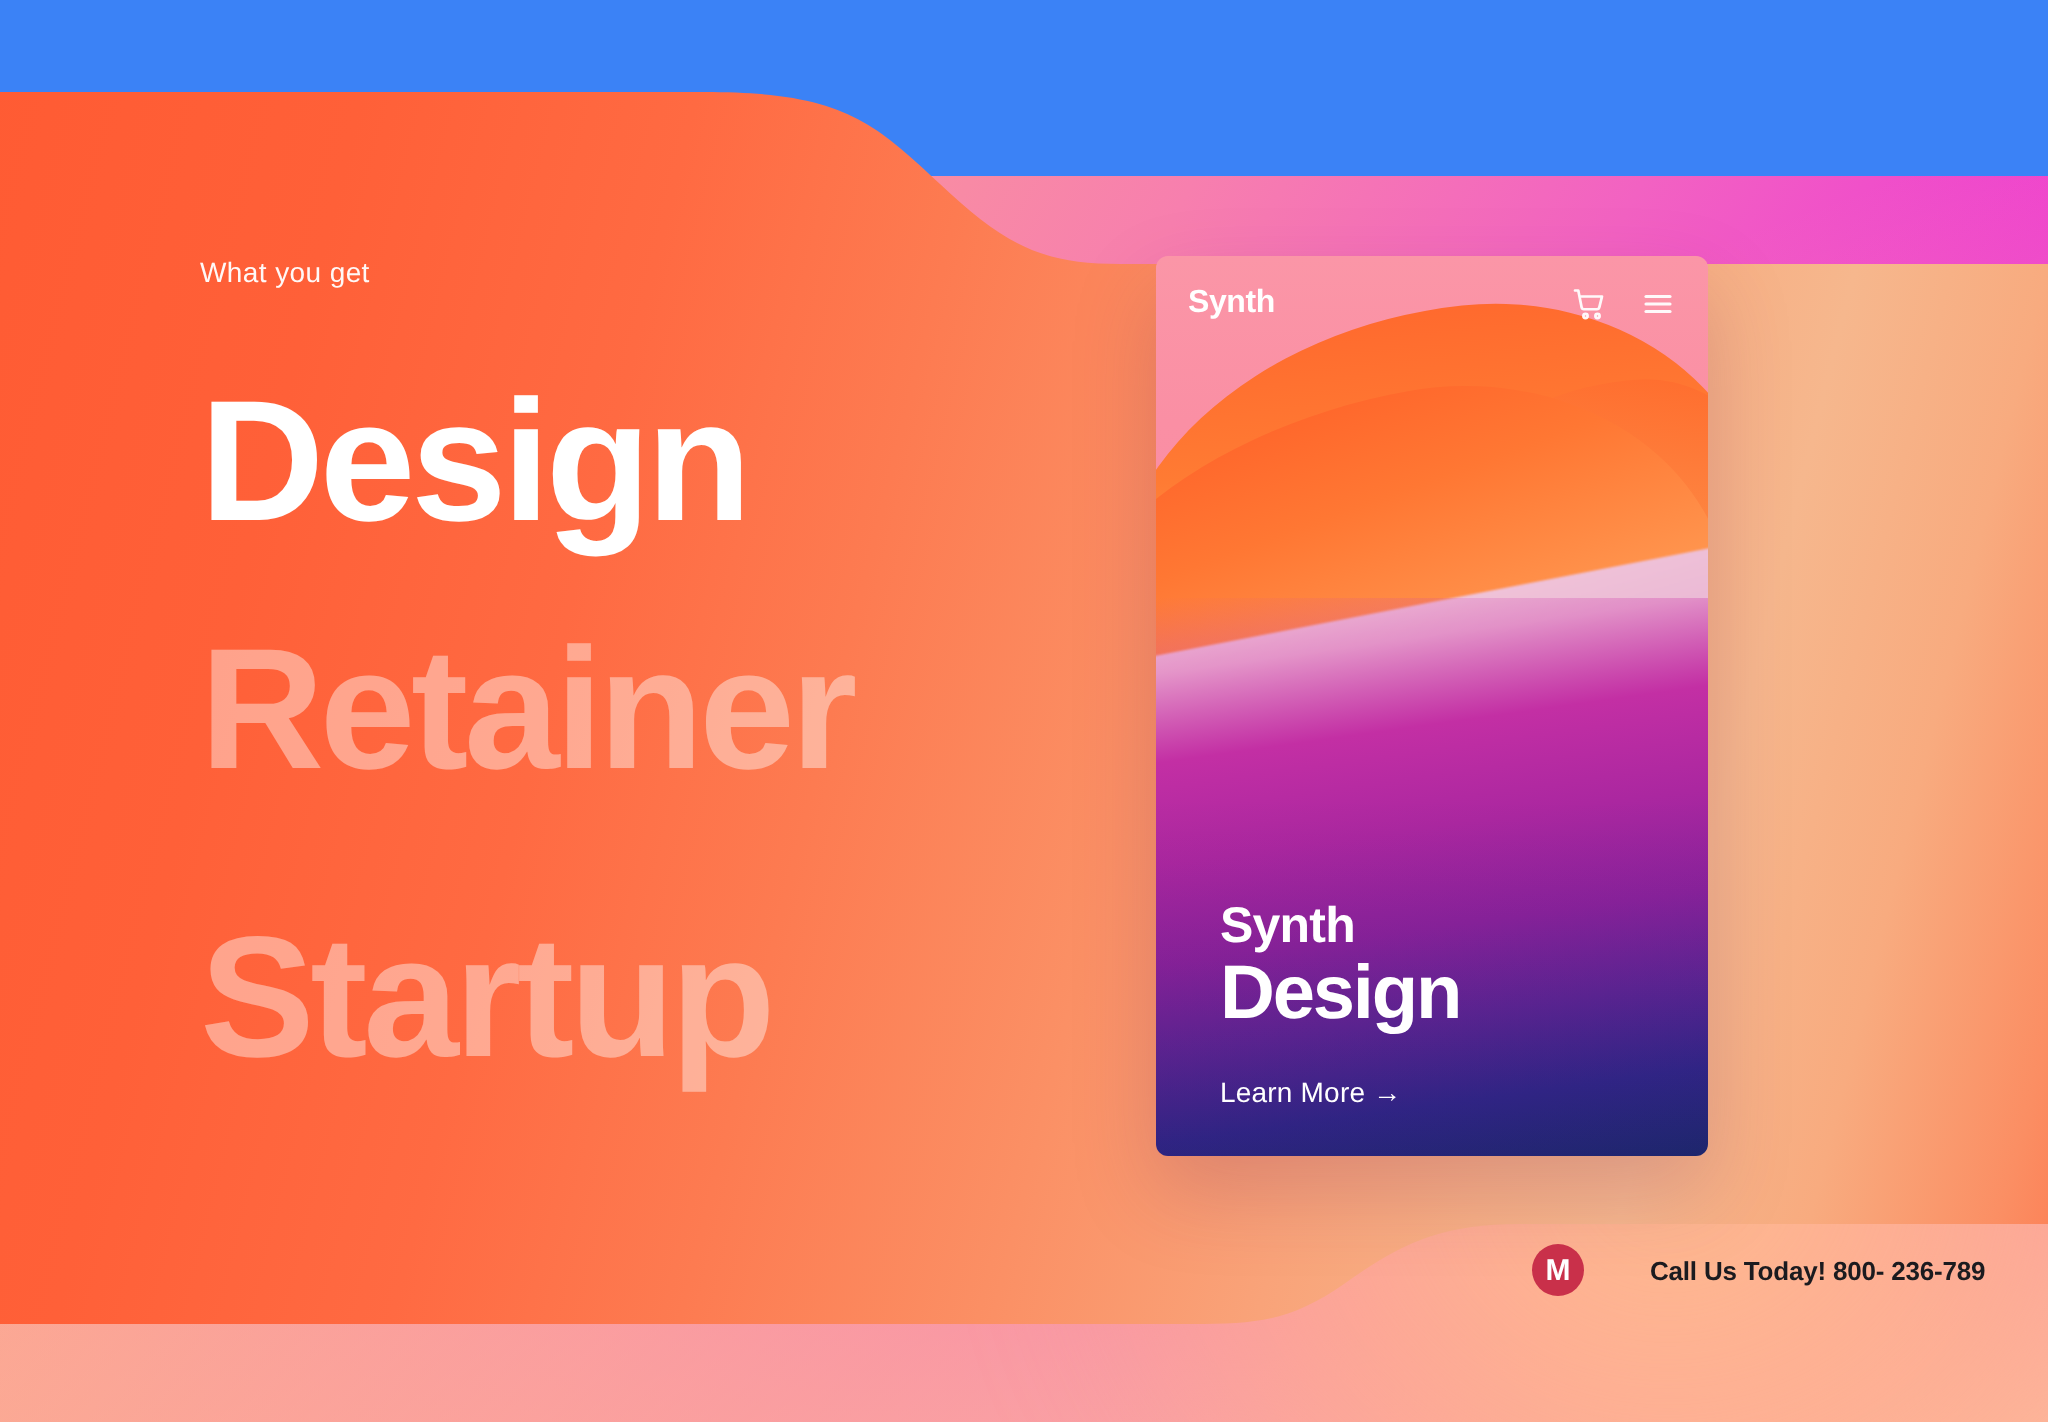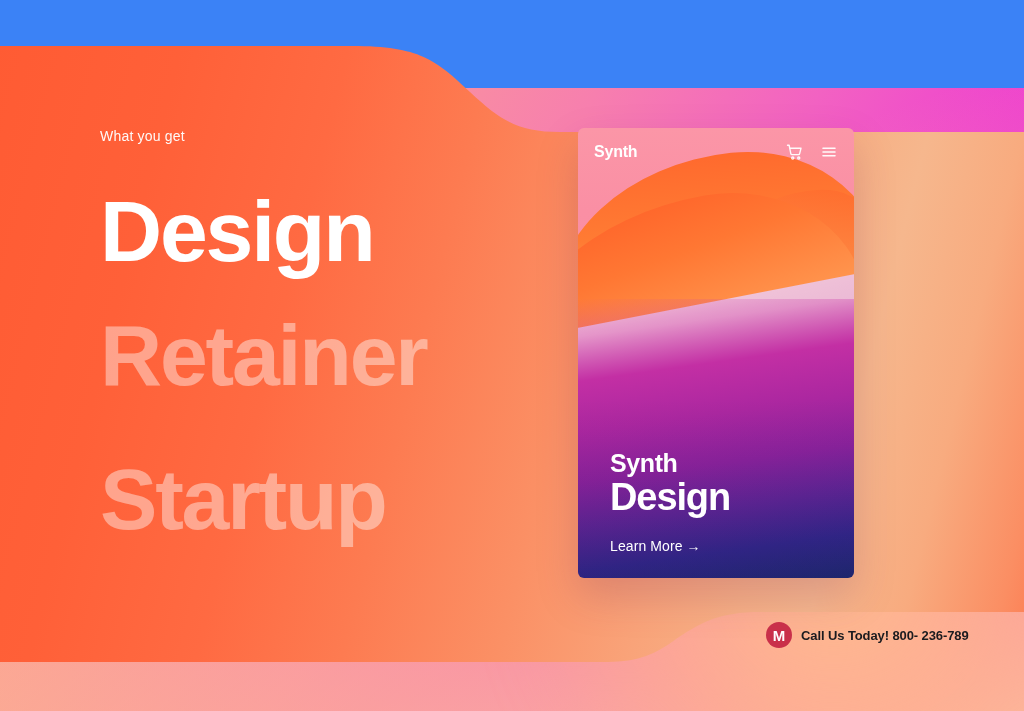--- a/index.html
+++ b/index.html
@@ -277,20 +277,21 @@
     font-size: 15px;
     font-weight: 700;
     line-height: 1;
   }
   .contact-text {
     font-size: 13px;
     font-weight: 700;
     color: #1b1b1f;
     letter-spacing: -0.1px;
     white-space: nowrap;
+    margin-left: 24px;
   }
 </style>
 </head>
 <body>
 
 <div id="stage">
 
   <div class="bg-right">
     <div class="bg-right-inner"></div>
     <div class="bg-glow"></div>

